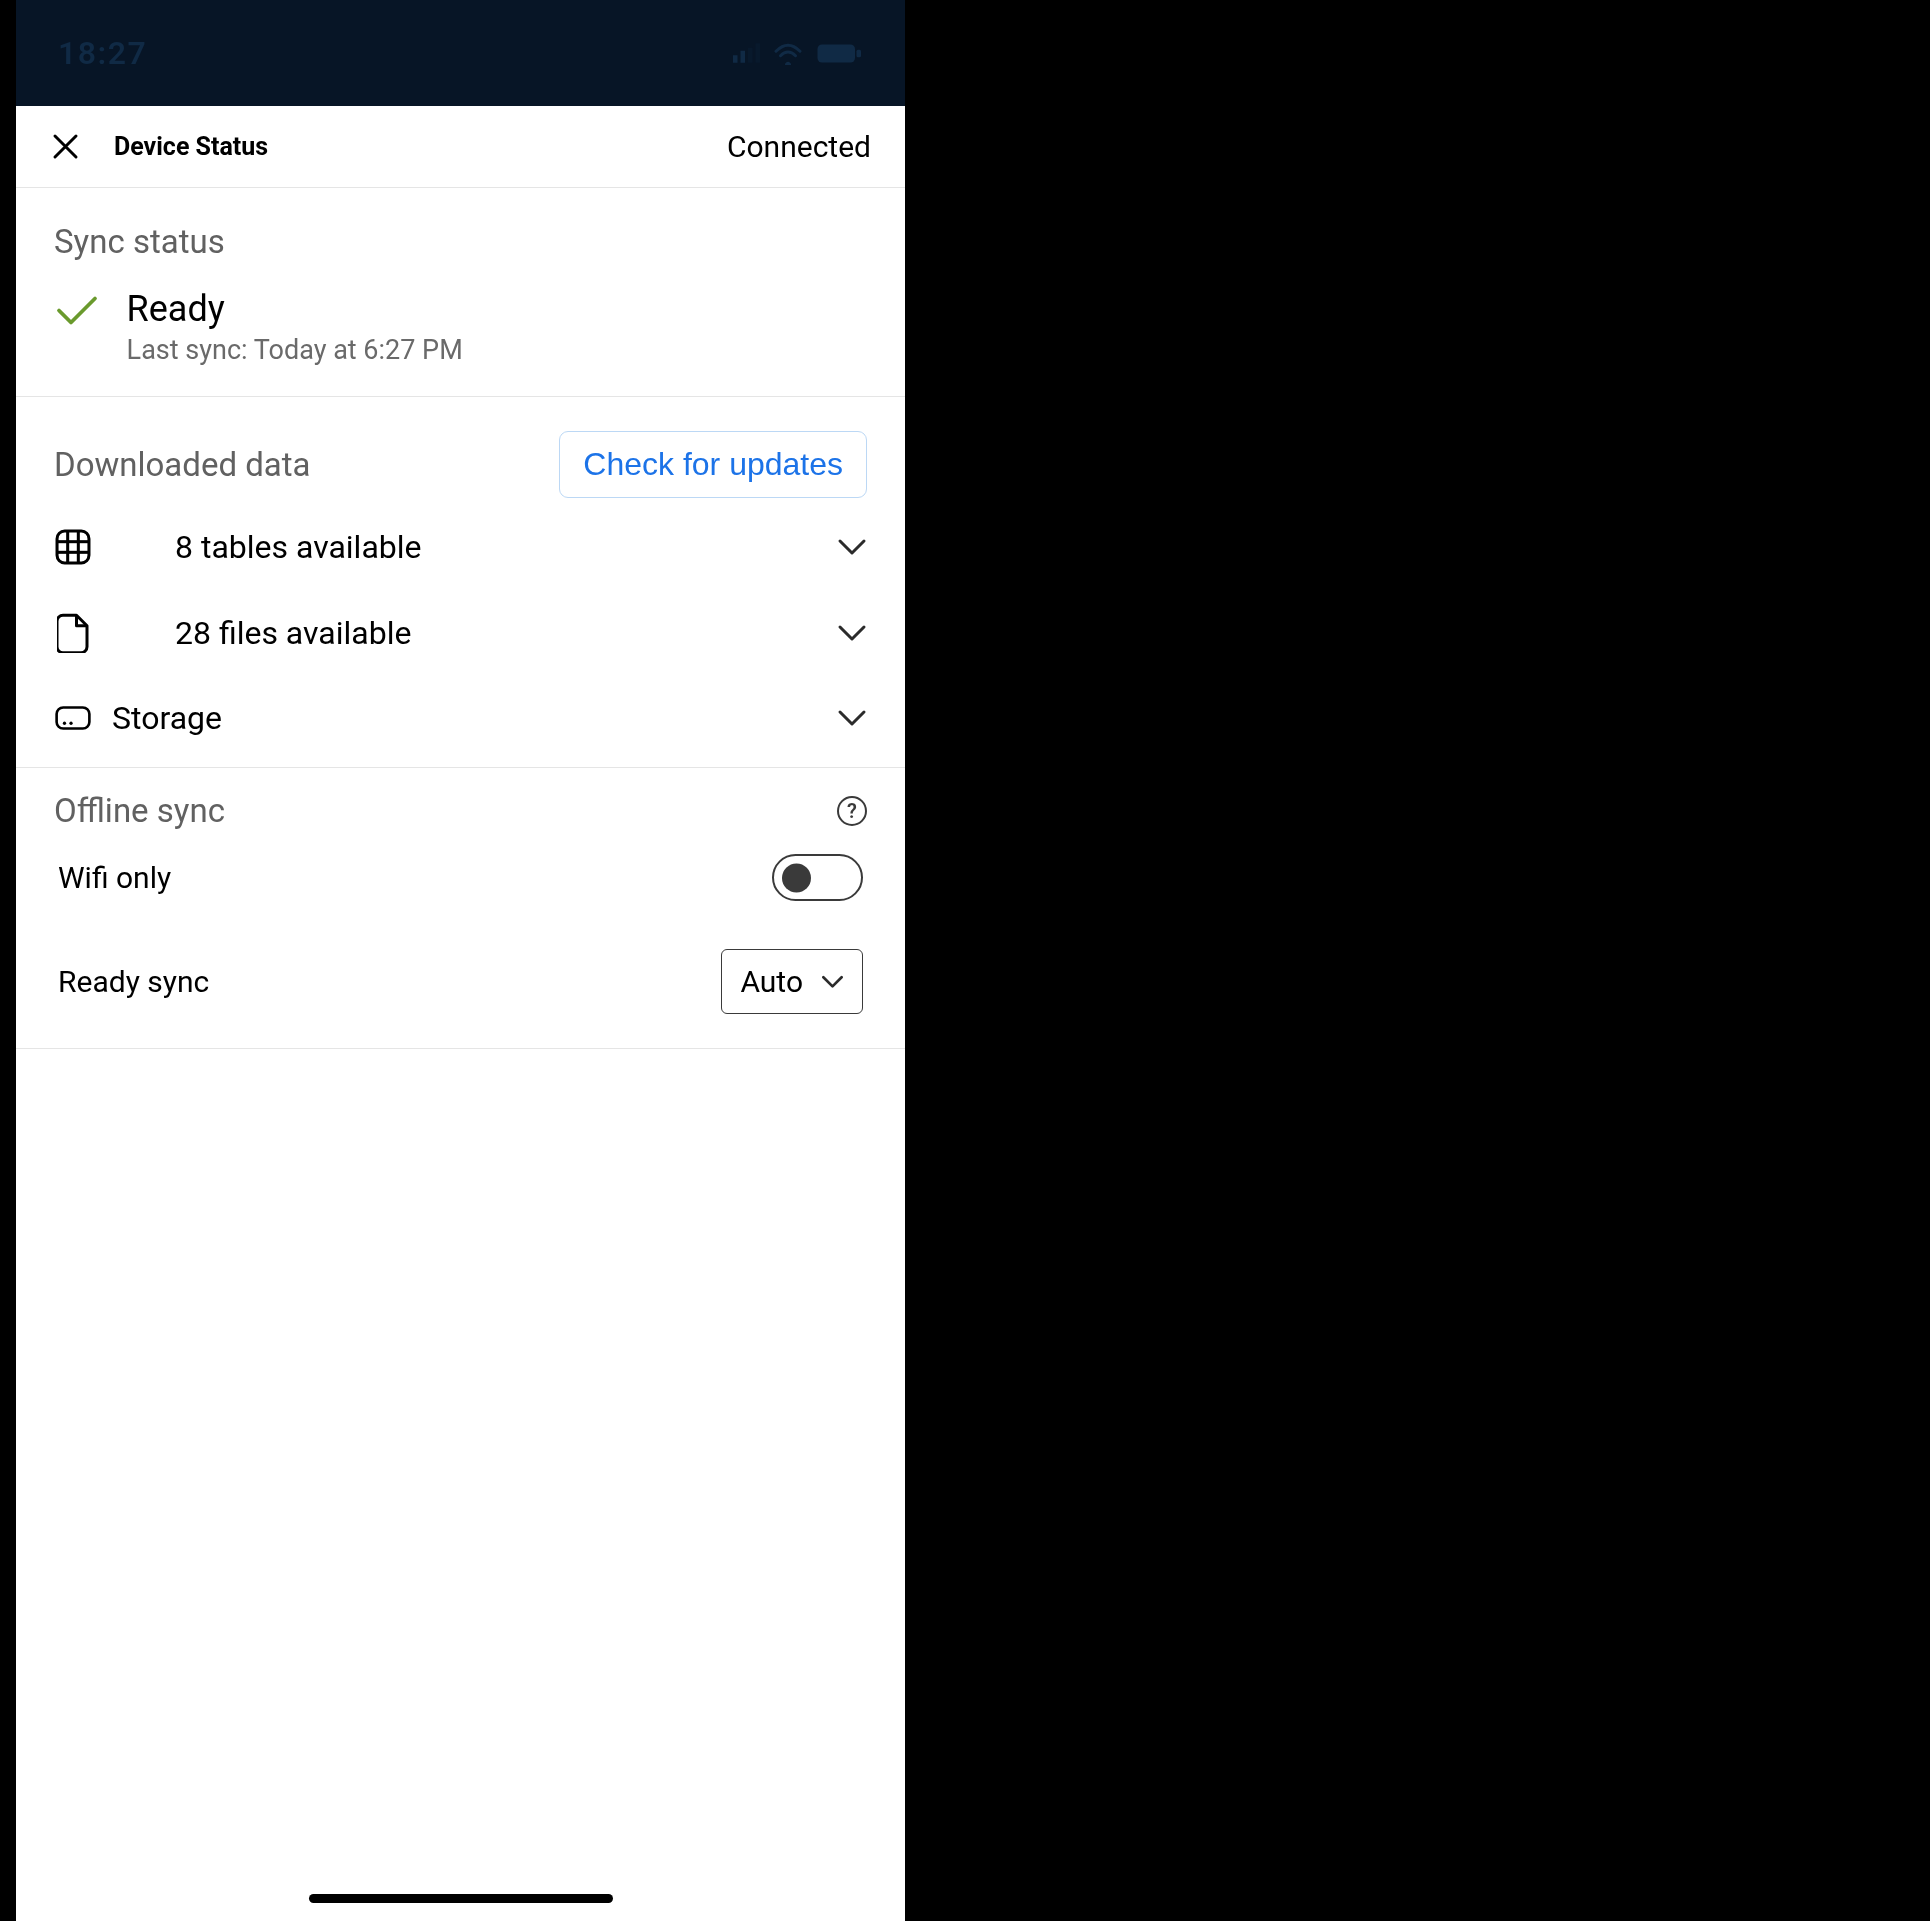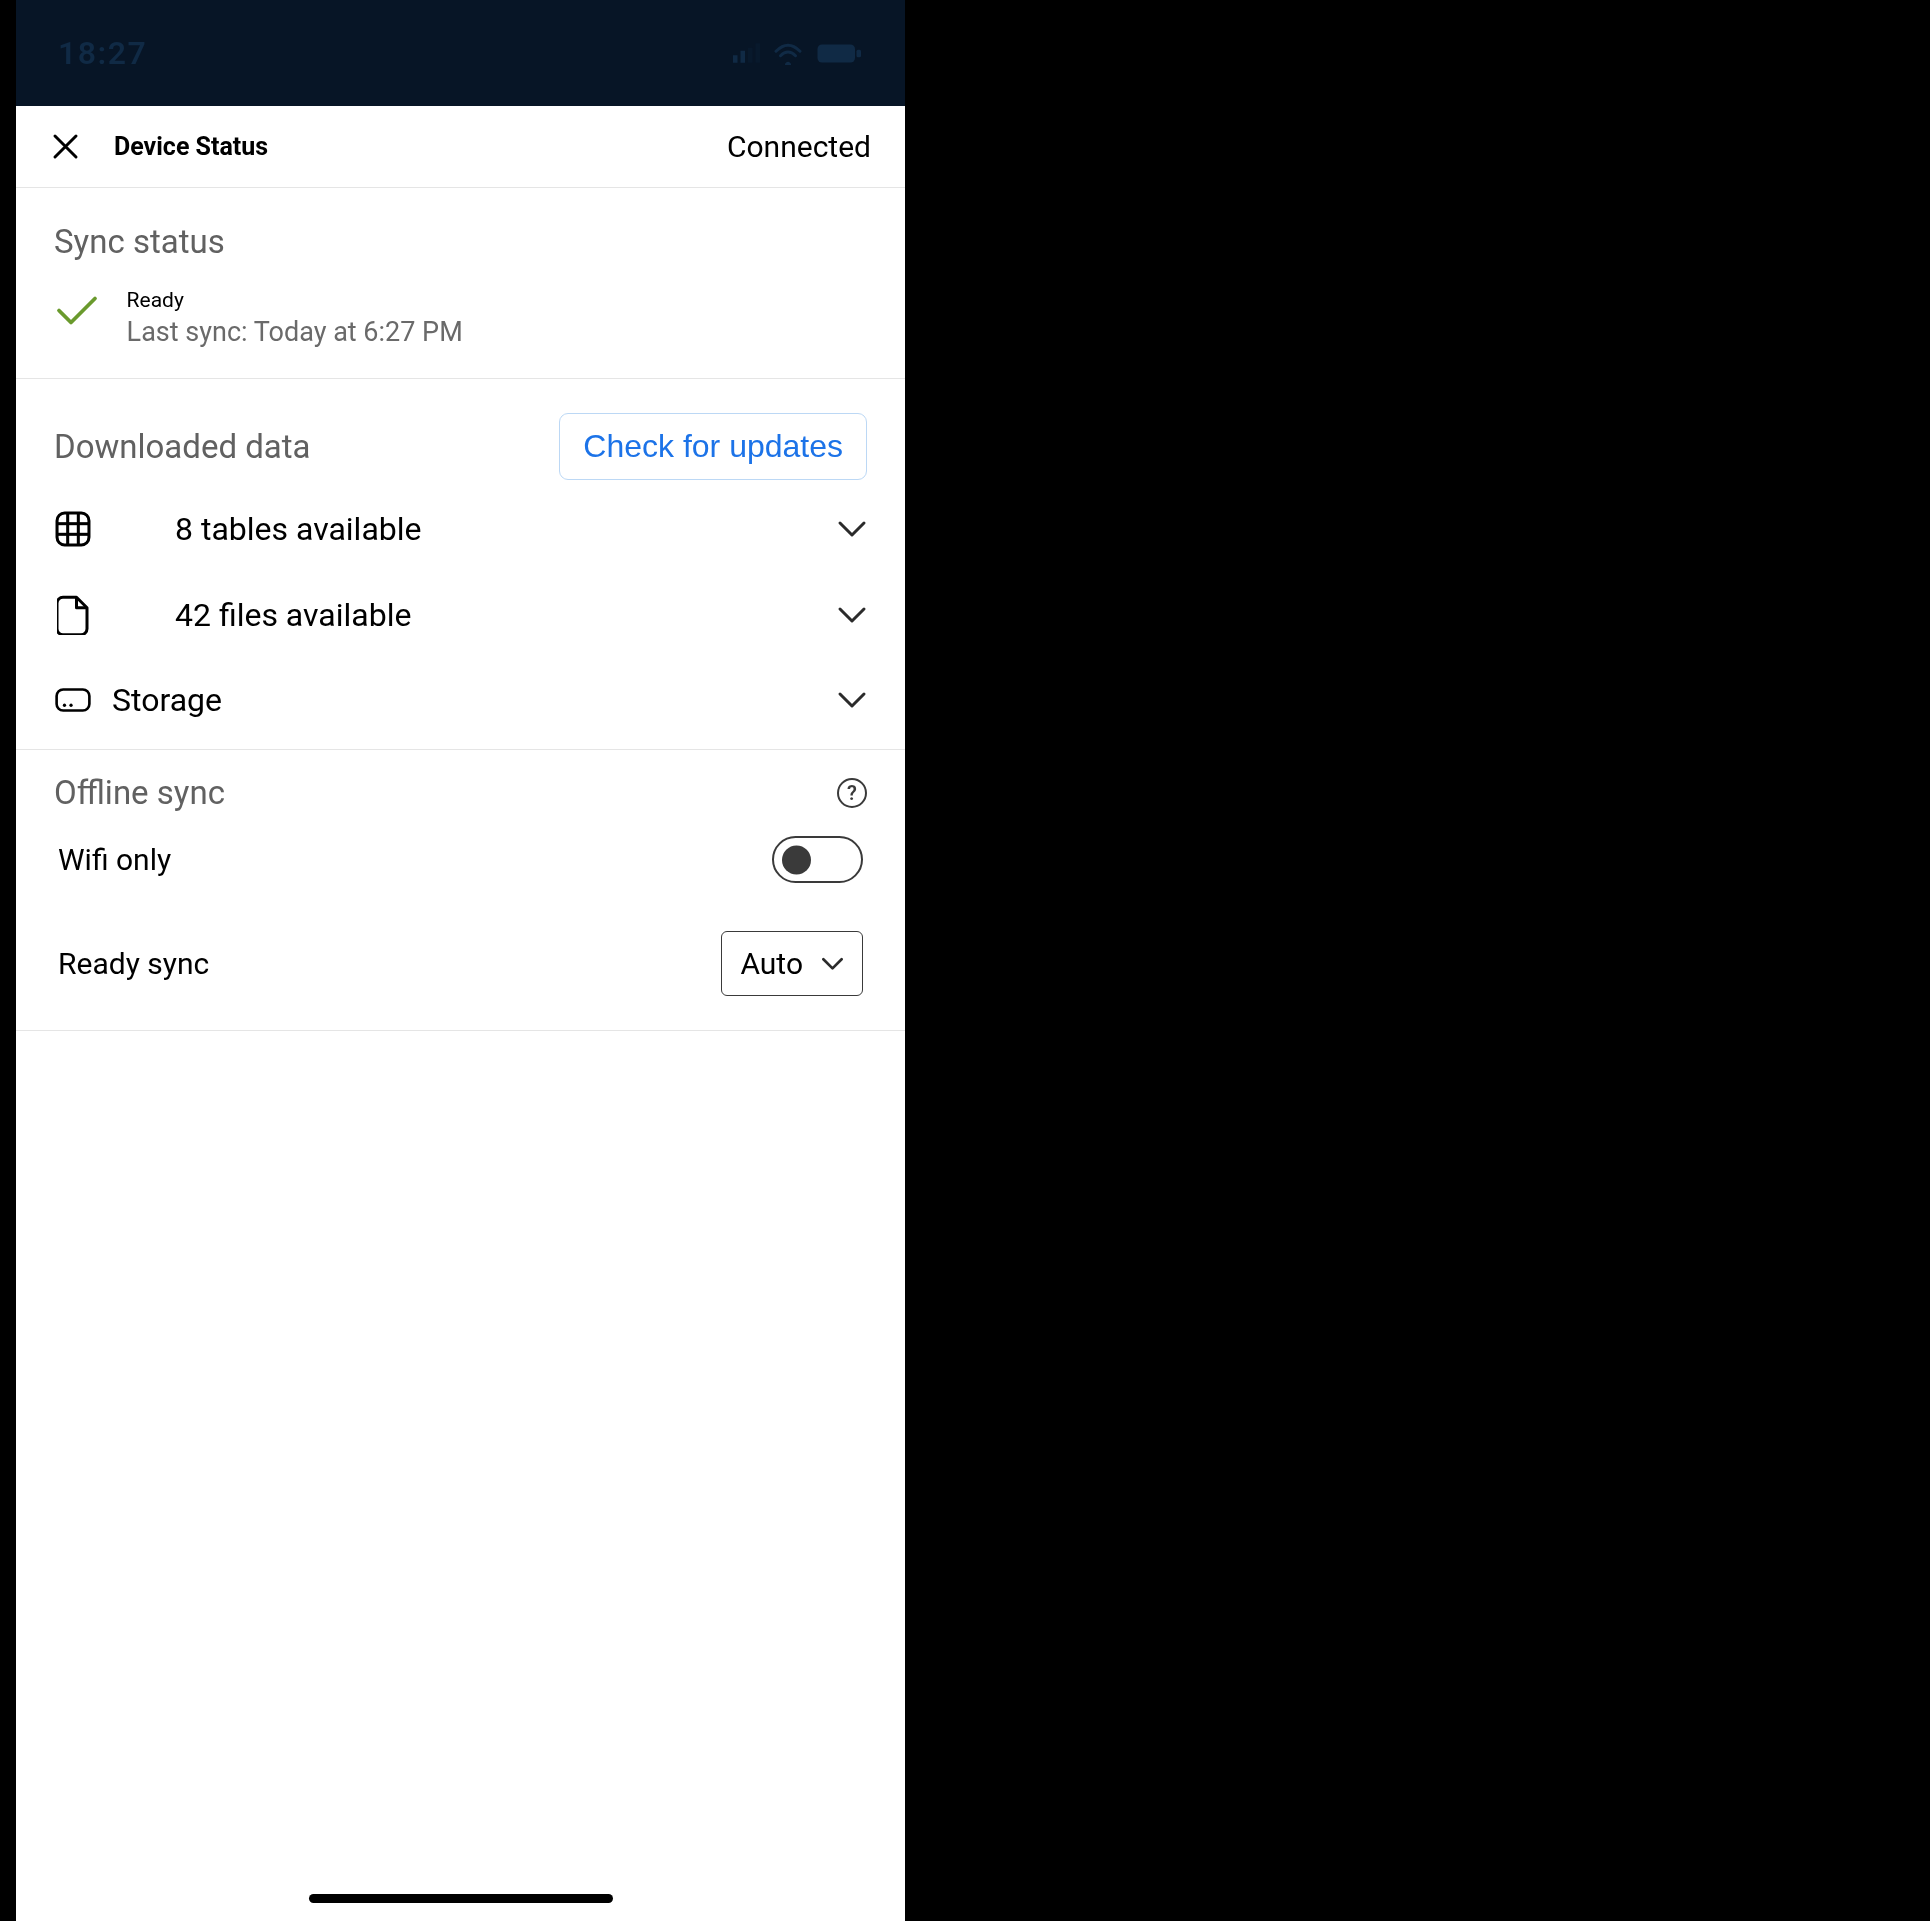--- a/index.html
+++ b/index.html
@@ -84,21 +84,21 @@
   .sync-row {
     display: flex;
     align-items: flex-start;
     padding: 19px 38px 30px 38px;
     gap: 26.6px;
   }
   .check-icon {
     margin-top: 6px;
   }
   .sync-info { display: flex; flex-direction: column; gap: 4.6px; }
-  .sync-primary { font-size: 21px; color: #000; }
+  .sync-primary { font-size: 36px; color: #000; }
   .sync-secondary { font-size: 27px; color: #6a6a6a; }
   .check-btn {
     border: 1.5px solid #bcd8f5;
     color: #1c73e8;
     background: #fff;
     font-size: 32px;
     padding: 13.7px 23px;
     border-radius: 9px;
     cursor: pointer;
   }
@@ -257,21 +257,21 @@
         </span>
       </div>
 
       <div class="data-row">
         <span class="row-icon">
           <svg width="33" height="41" viewBox="0 0 44 54">
               <path d="M8 4 h18 l14 14 v28 a8 8 0 0 1 -8 8 h-24 a8 8 0 0 1 -8 -8 v-34 a8 8 0 0 1 8 -8 z" stroke="#000" stroke-width="4" fill="none" stroke-linejoin="round"></path>
               <path d="M26 4 v14 h14" stroke="#000" stroke-width="4" fill="none" stroke-linejoin="round"></path>
             </svg>
         </span>
-        <span class="row-label">42 files available</span>
+        <span class="row-label">28 files available</span>
         <span>
           <svg width="30" height="18" viewBox="0 0 40 24">
               <path d="M4 4 L20 20 L36 4" stroke="#2b2b2b" stroke-width="4" fill="none" stroke-linecap="round" stroke-linejoin="round"></path>
             </svg>
         </span>
       </div>
 
       <div class="data-row" style="padding-bottom:30px;gap:20px;">
         <span class="row-icon">
           <svg width="44" height="30" viewBox="0 0 58 40">

